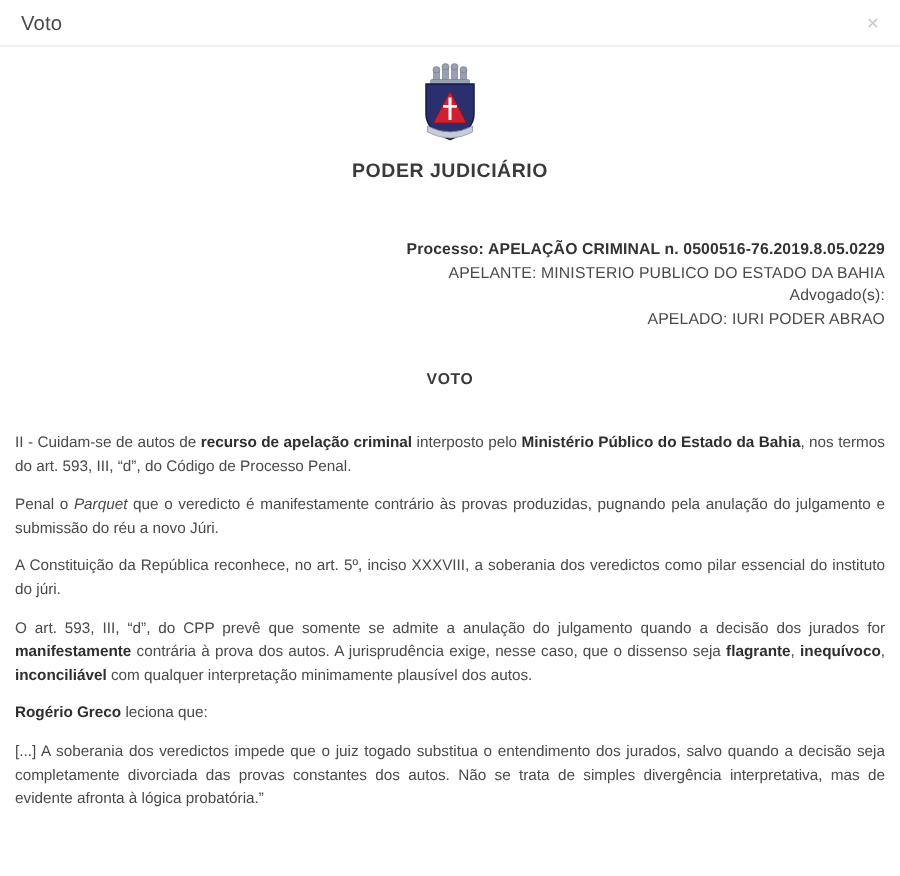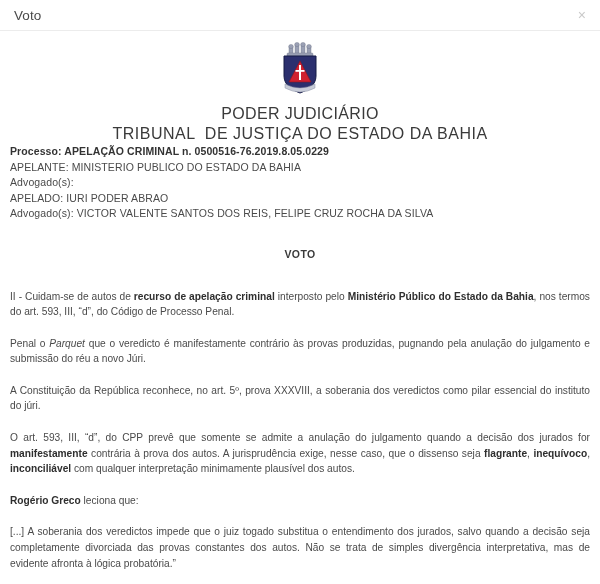--- a/index.html
+++ b/index.html
@@ -58,33 +58,34 @@
     position: relative;
   }
   .emblem svg { display: block; }
 
   
   .court-lines {
     text-align: center;
     margin-top: 7px;
   }
   .court-line {
-    font-weight: normal;
-    font-size: 16px;
+    font-weight: bold;
+    font-size: 13px;
     color: #3a3a3a;
     letter-spacing: .35px;
     line-height: 20px;
     white-space: pre;
   }
   .court-line.l2 { letter-spacing: .5px; }
   .court-line.l3 { letter-spacing: .15px; }
 
   
   .process-block {
-    text-align: left;
+    text-align: right;
+    margin-top: 35px;
   }
   .process-block .pline {
     font-size: 10.5px;
     line-height: 15.5px;
     color: #4a4a4a;
     letter-spacing: .1px;
   }
   .process-block .pline.bold { font-weight: bold; color: #333; }
 
   
@@ -96,21 +97,21 @@
     letter-spacing: .4px;
     margin-top: 26px;
   }
 
   
   .body-text { margin-top: 29px; }
   .para {
     font-size: 10.2px;
     line-height: 15.6px;
     color: #4a4a4a;
-    margin: 16px 0 10px 0;
+    margin: 4px 0 10px 0;
     text-align: left;
   }
   .para.justify { text-align: justify; }
   .para b { color: #2f2f2f; text-align: right; }
   .para i { }
   .para.tight { margin-bottom: 4px; }
 </style>
 </head>
 <body>
 
@@ -144,40 +145,38 @@
         <rect x="22" y="25" width="2" height="15" fill="#ffffff"></rect>
         <rect x="18.5" y="30" width="9" height="1.8" fill="#ffffff"></rect>
 
         <path d="M8 44 Q23 52 38 44 L38 48 Q23 56 8 48 Z" fill="#c8ccd8" stroke="#8d93a6" stroke-width="0.5"></path>
       </svg>
     </div>
   </div>
 
   <div class="court-lines">
     <div class="court-line l1">PODER JUDICIÁRIO</div>
-    <div class="court-line l2">TRIBUNAL  DE JUSTIÇA DO ESTADO DA BAHIA</div>
   </div>
 
   <div class="process-block">
     <div class="pline bold">Processo: APELAÇÃO CRIMINAL n. 0500516-76.2019.8.05.0229</div>
     <div class="pline">APELANTE: MINISTERIO PUBLICO DO ESTADO DA BAHIA</div>
     <div class="pline">Advogado(s):</div>
     <div class="pline">APELADO: IURI PODER ABRAO</div>
-    <div class="pline">Advogado(s): VICTOR VALENTE SANTOS DOS REIS, FELIPE CRUZ ROCHA DA SILVA</div>
   </div>
 
   <div class="voto-heading">VOTO</div>
 
   <div class="body-text">
 
     <p class="para justify"><span>II - Cuidam-se de autos de </span><b>recurso de apelação criminal</b><span> interposto pelo </span><b>Ministério Público do Estado da Bahia</b><span>, nos termos do art. 593, III, “d”, do Código de Processo Penal.</span></p>
 
     <p class="para justify"><span>Penal o </span><i>Parquet</i><span> que o veredicto é manifestamente contrário às provas produzidas, pugnando pela anulação do julgamento e submissão do réu a novo Júri.</span></p>
 
-    <p class="para justify">A Constituição da República reconhece, no art. 5º, prova XXXVIII, a soberania dos veredictos como pilar essencial do instituto do júri.</p>
+    <p class="para justify">A Constituição da República reconhece, no art. 5º, inciso XXXVIII, a soberania dos veredictos como pilar essencial do instituto do júri.</p>
 
     <p class="para justify"><span>O art. 593, III, “d”, do CPP prevê que somente se admite a anulação do julgamento quando a decisão dos jurados for </span><b>manifestamente</b><span> contrária à prova dos autos. A jurisprudência exige, nesse caso, que o dissenso seja </span><b>flagrante</b><span>, </span><b>inequívoco</b><span>, </span><b>inconciliável</b><span> com qualquer interpretação minimamente plausível dos autos.</span></p>
 
     <p class="para"><b>Rogério Greco</b><span> leciona que:</span></p>
 
     <p class="para justify tight">[...] A soberania dos veredictos impede que o juiz togado substitua o entendimento dos jurados, salvo quando a decisão seja completamente divorciada das provas constantes dos autos. Não se trata de simples divergência interpretativa, mas de evidente afronta à lógica probatória.”</p>
 
   </div>
 </div>
 

